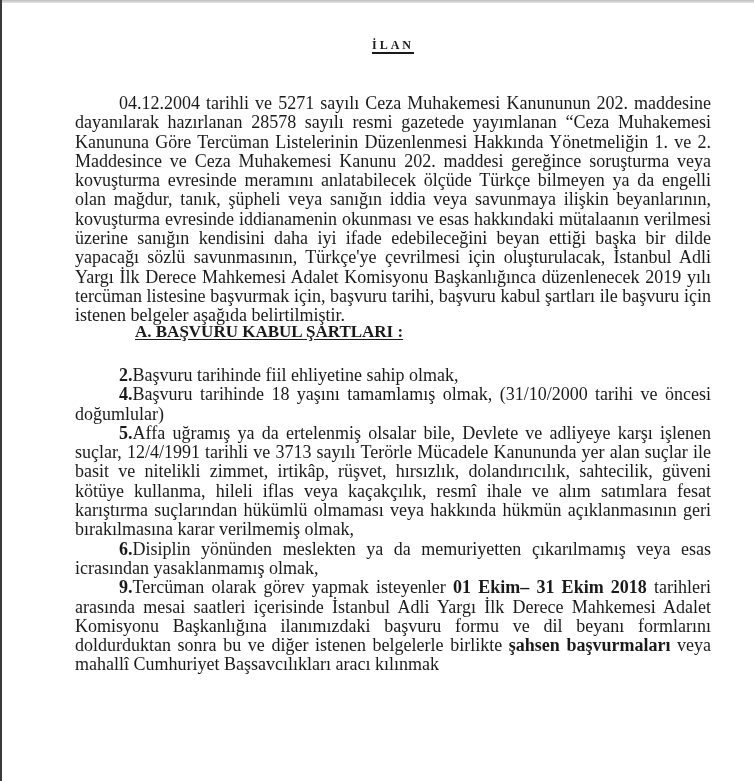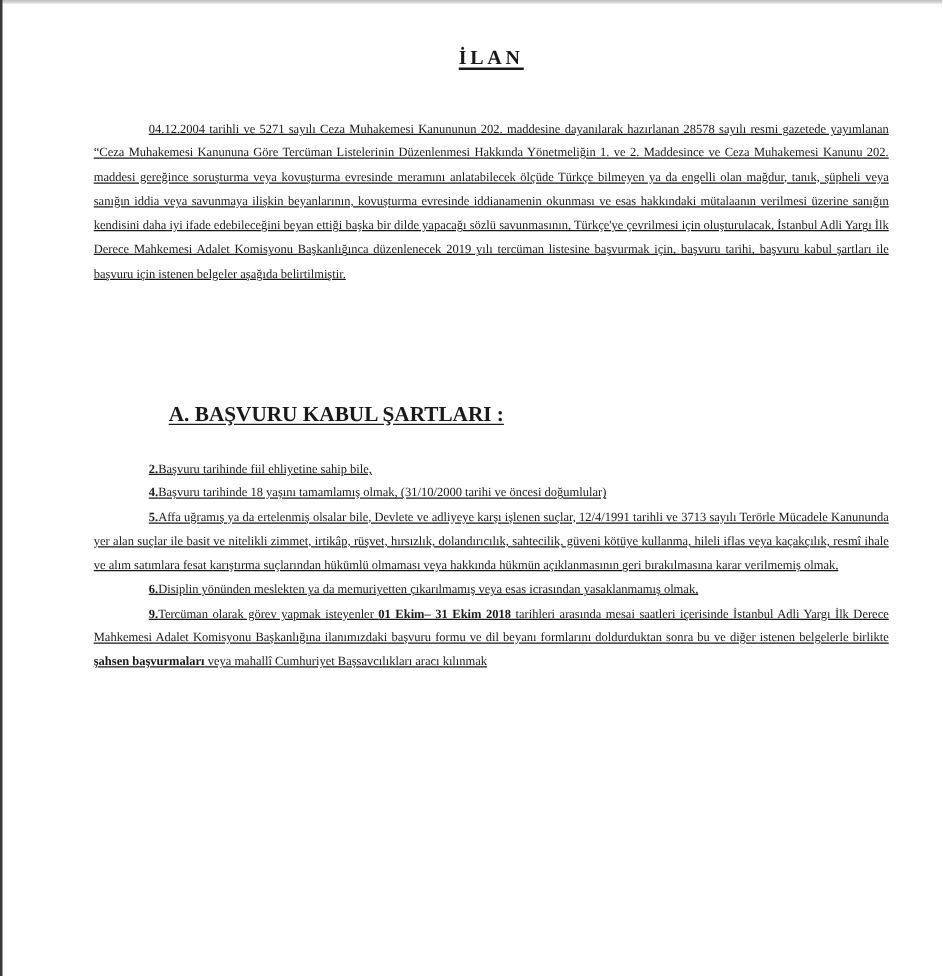--- a/index.html
+++ b/index.html
@@ -33,34 +33,33 @@
     top: 0;
     width: 636px;
   }
   .title {
     position: absolute;
     top: 38px;
     left: 0;
     width: 636px;
     text-align: center;
     font-weight: bold;
-    font-size: 16px;
+    font-size: 12px;
     letter-spacing: 3px;
   }
   .title span {
     text-decoration: underline;
     text-decoration-thickness: 2px;
     text-underline-offset: 3px;
   }
   .para {
-    font-size: 10px;
+    font-size: 18px;
     line-height: 19.3px;
     text-align: justify;
     margin: 0;
-    text-decoration: underline;
   }
   .intro {
     position: absolute;
     top: 94px;
     left: 0;
     width: 636px;
   }
   .indent { text-indent: 44px; }
   .section-heading {
     position: absolute;
@@ -90,20 +89,20 @@
 
   <div class="title">
     <span>İLAN</span>
   </div>
 
   <p class="para indent intro">04.12.2004 tarihli ve 5271 sayılı Ceza Muhakemesi Kanununun 202. maddesine dayanılarak hazırlanan 28578 sayılı resmi gazetede yayımlanan “Ceza Muhakemesi Kanununa Göre Tercüman Listelerinin Düzenlenmesi Hakkında Yönetmeliğin 1. ve 2. Maddesince ve Ceza Muhakemesi Kanunu 202. maddesi gereğince soruşturma veya kovuşturma evresinde meramını anlatabilecek ölçüde Türkçe bilmeyen ya da engelli olan mağdur, tanık, şüpheli veya sanığın iddia veya savunmaya ilişkin beyanlarının, kovuşturma evresinde iddianamenin okunması ve esas hakkındaki mütalaanın verilmesi üzerine sanığın kendisini daha iyi ifade edebileceğini beyan ettiği başka bir dilde yapacağı sözlü savunmasının, Türkçe'ye çevrilmesi için oluşturulacak, İstanbul Adli Yargı İlk Derece Mahkemesi Adalet Komisyonu Başkanlığınca düzenlenecek 2019 yılı tercüman listesine başvurmak için, başvuru tarihi, başvuru kabul şartları ile başvuru için istenen belgeler aşağıda belirtilmiştir.</p>
 
   <div class="section-heading">A. BAŞVURU KABUL ŞARTLARI :</div>
 
   <div class="items">
-    <p class="para item"><b>2.</b><span>Başvuru tarihinde fiil ehliyetine sahip bile,</span></p>
+    <p class="para item"><b>2.</b><span>Başvuru tarihinde fiil ehliyetine sahip olmak,</span></p>
     <p class="para item"><b>4.</b><span>Başvuru tarihinde 18 yaşını tamamlamış olmak, (31/10/2000 tarihi ve öncesi doğumlular)</span></p>
     <p class="para item"><b>5.</b><span>Affa uğramış ya da ertelenmiş olsalar bile, Devlete ve adliyeye karşı işlenen suçlar, 12/4/1991 tarihli ve 3713 sayılı Terörle Mücadele Kanununda yer alan suçlar ile basit ve nitelikli zimmet, irtikâp, rüşvet, hırsızlık, dolandırıcılık, sahtecilik, güveni kötüye kullanma, hileli iflas veya kaçakçılık, resmî ihale ve alım satımlara fesat karıştırma suçlarından hükümlü olmaması veya hakkında hükmün açıklanmasının geri bırakılmasına karar verilmemiş olmak,</span></p>
     <p class="para item"><b>6.</b><span>Disiplin yönünden meslekten ya da memuriyetten çıkarılmamış veya esas icrasından yasaklanmamış olmak,</span></p>
     <p class="para item"><b>9.</b><span>Tercüman olarak görev yapmak isteyenler </span><b>01 Ekim– 31 Ekim 2018</b><span> tarihleri arasında mesai saatleri içerisinde İstanbul Adli Yargı İlk Derece Mahkemesi Adalet Komisyonu Başkanlığına ilanımızdaki başvuru formu ve dil beyanı formlarını doldurduktan sonra bu ve diğer istenen belgelerle birlikte </span><b>şahsen başvurmaları</b><span> veya mahallî Cumhuriyet Başsavcılıkları aracı kılınmak</span></p>
   </div>
 
 </div>
 
 </body></html>

